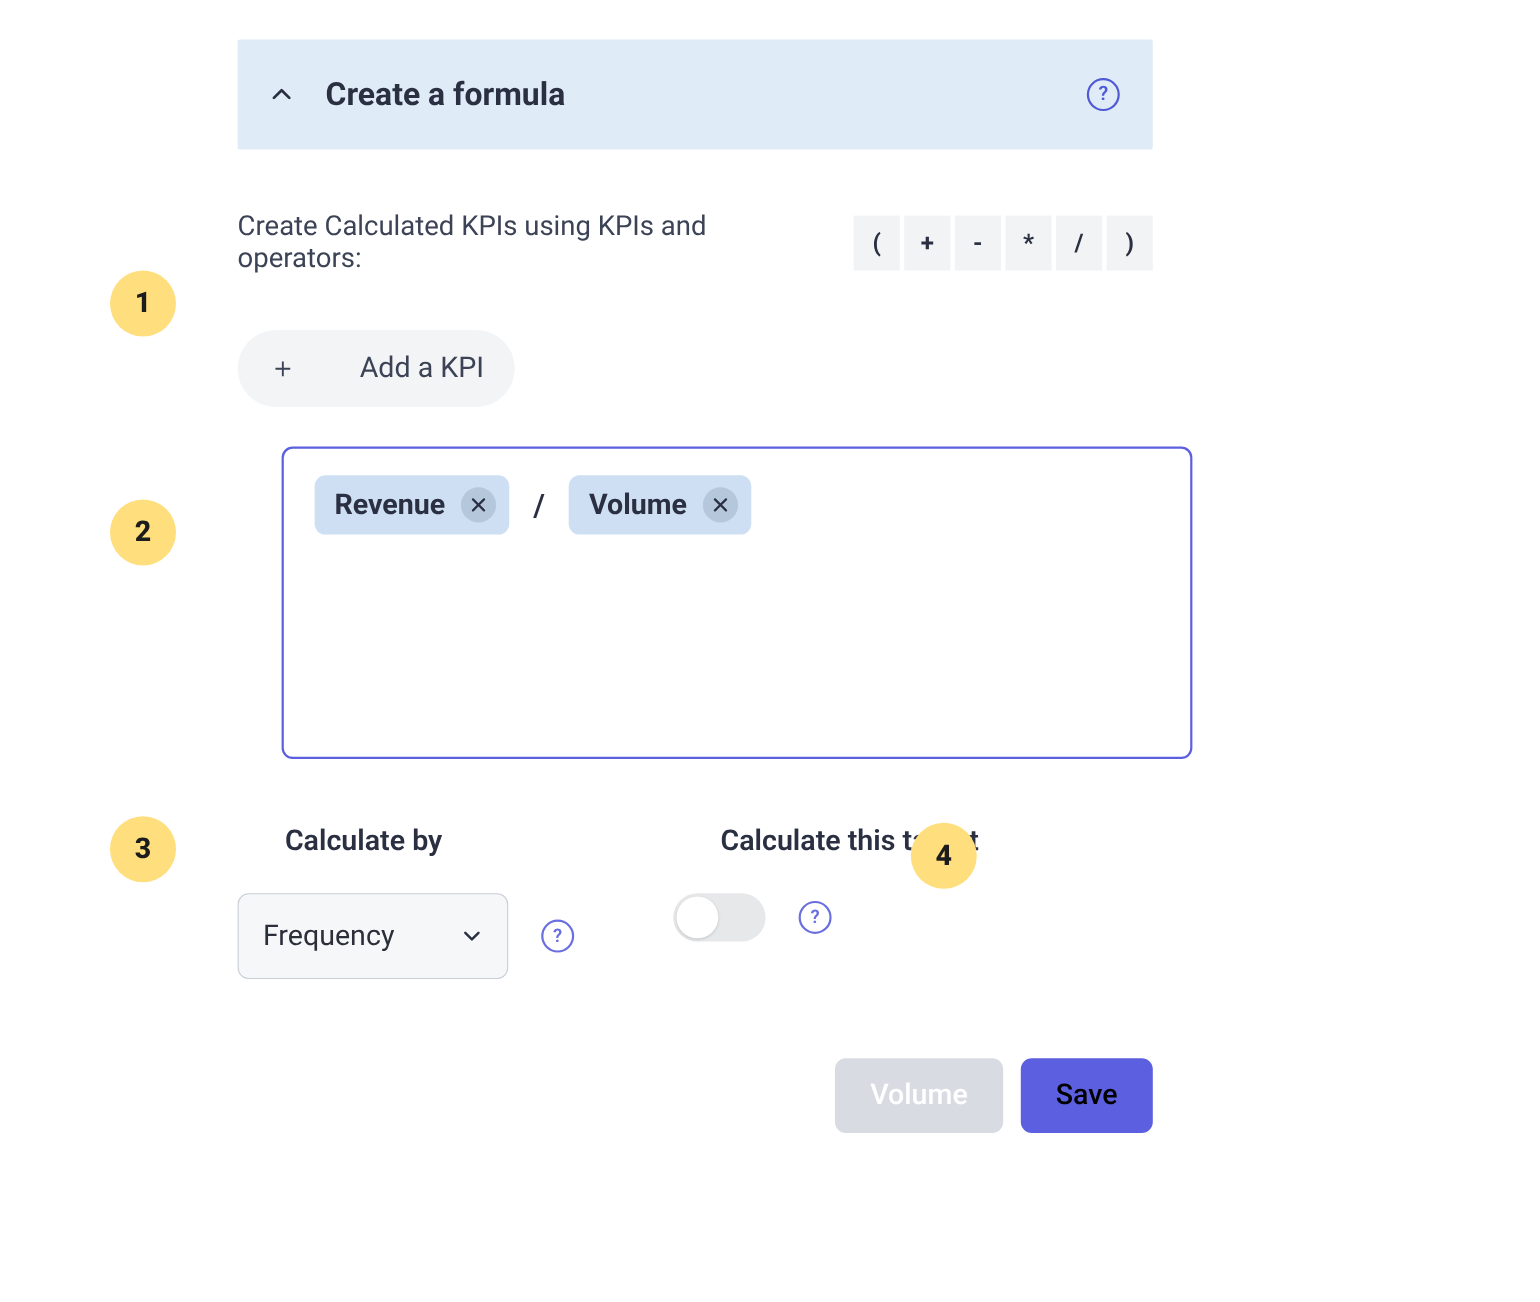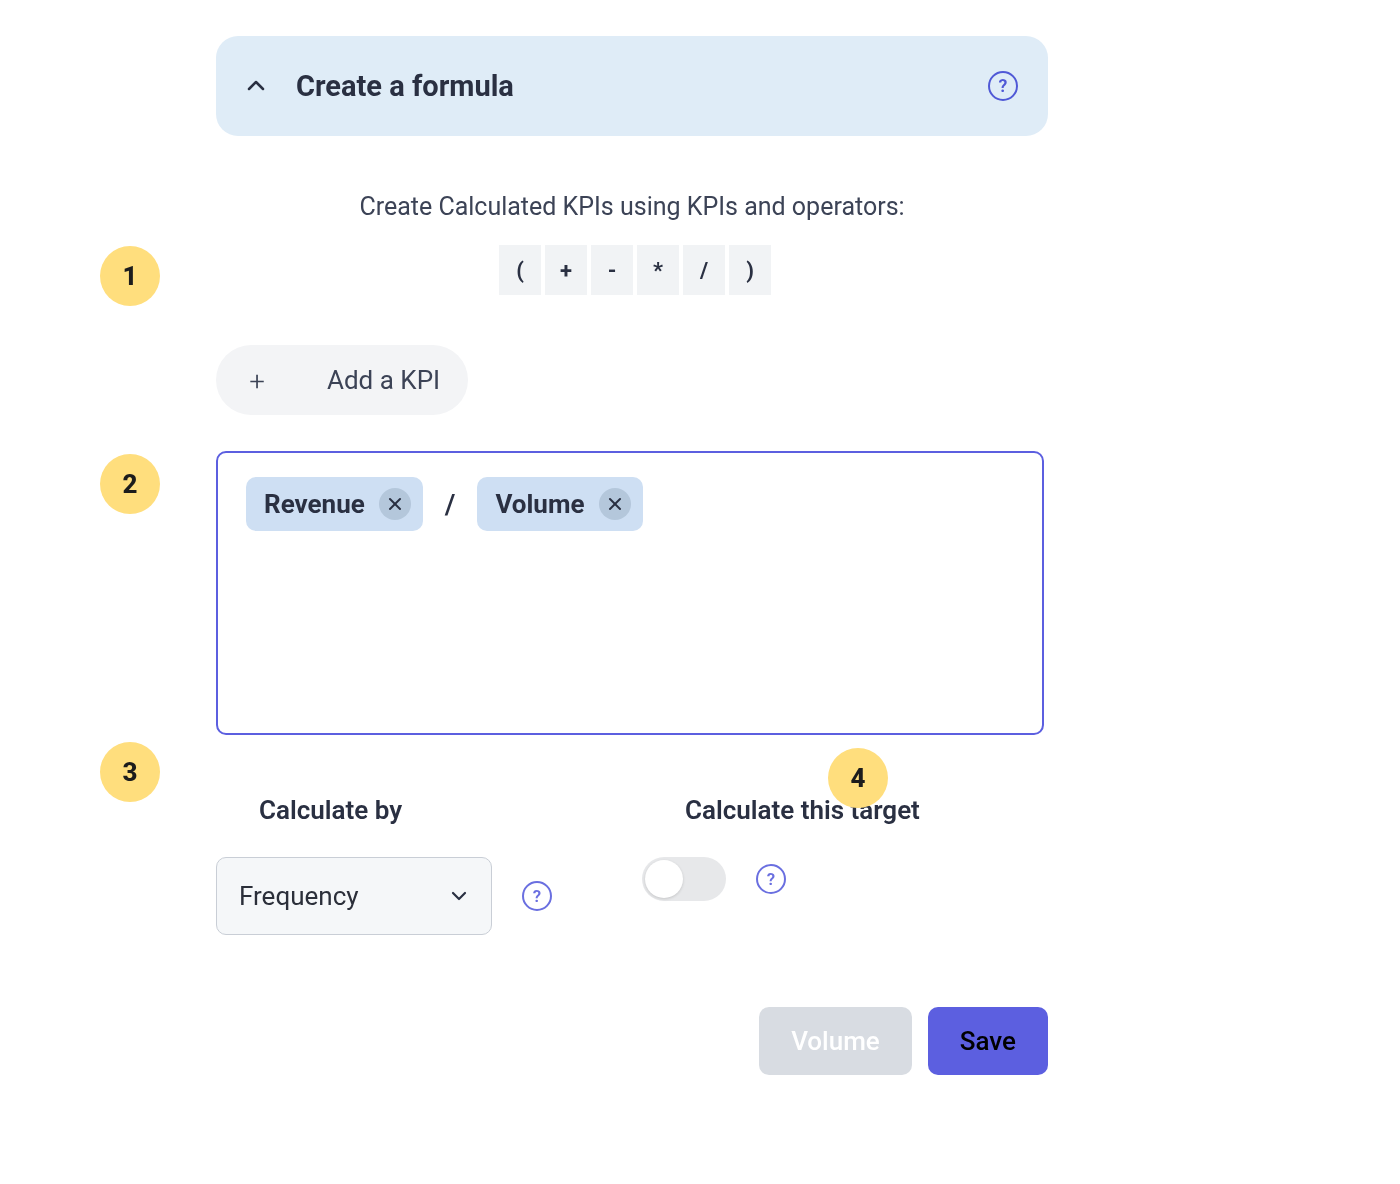--- a/index.html
+++ b/index.html
@@ -18,21 +18,21 @@
     position: absolute;
     left: 216px; top: 36px;
     width: 832px;
   }
 
   
   .accordion {
     width: 100%;
     height: 100px;
     background: #DFECF7;
-    border-radius: 22px;
+    border-radius: 2px;
     display: flex;
     align-items: center;
     padding: 0 30px;
     justify-content: space-between;
   }
   .accordion-left {
     display: flex;
     align-items: center;
     gap: 30px;
   }
@@ -56,21 +56,20 @@
     font-weight: 600;
     line-height: 1;
   }
 
   
   .desc-row {
     margin-top: 56px;
     display: flex;
     align-items: center;
     gap: 24px;
-    flex-direction: column;
   }
   .desc-text {
     font-size: 25px;
     color: #3C4356;
   }
   .op-btns {
     display: flex;
     gap: 4px;
     margin-left: 6px;
   }
@@ -115,20 +114,21 @@
   
   .formula-box {
     margin-top: 36px;
     width: 828px;
     height: 284px;
     border: 2px solid #5C5FE0;
     border-radius: 10px;
     padding: 18px 28px;
     display: flex;
     align-items: flex-start;
+    margin-left: 40px;
   }
   .chip-row {
     display: flex;
     align-items: center;
     gap: 16px;
     margin-top: 6px;
   }
   .chip {
     height: 54px;
     background: #CEDFF3;
@@ -174,21 +174,21 @@
     font-weight: 600;
     color: #2A3042;
     margin-left: 43px;
   }
   .calc-controls {
     display: flex;
     align-items: center;
     gap: 30px;
   }
   .select-box {
-    width: 276px;
+    width: 246px;
     height: 78px;
     border: 1.5px solid #C9CED6;
     border-radius: 10px;
     background: #F5F7F9;
     display: flex;
     align-items: center;
     justify-content: space-between;
     padding: 0 22px;
     cursor: pointer;
     gap: 32px;

